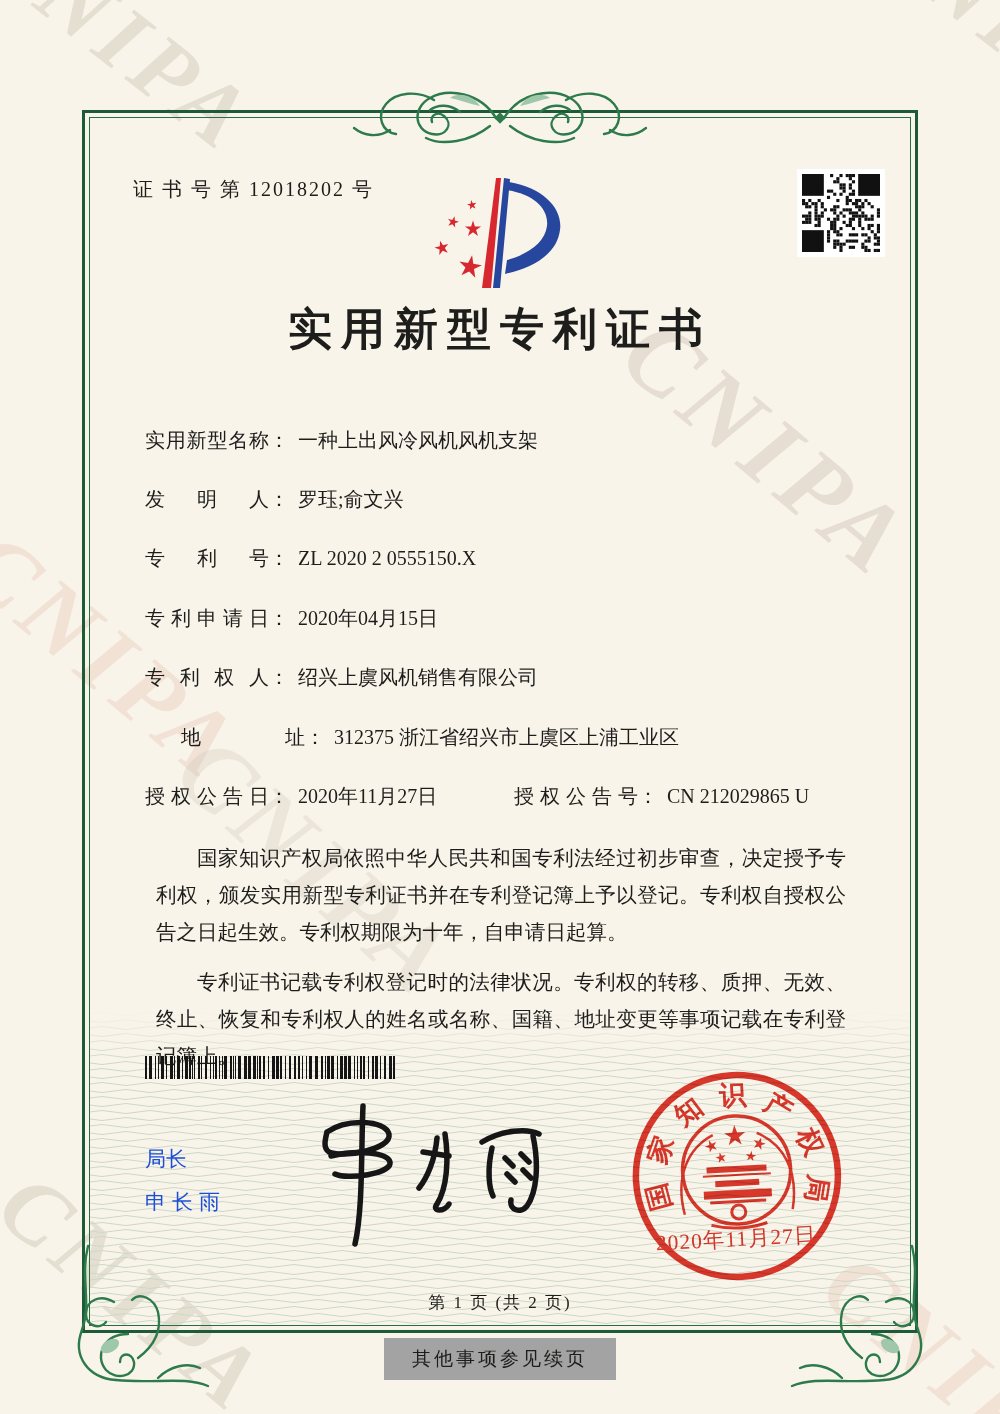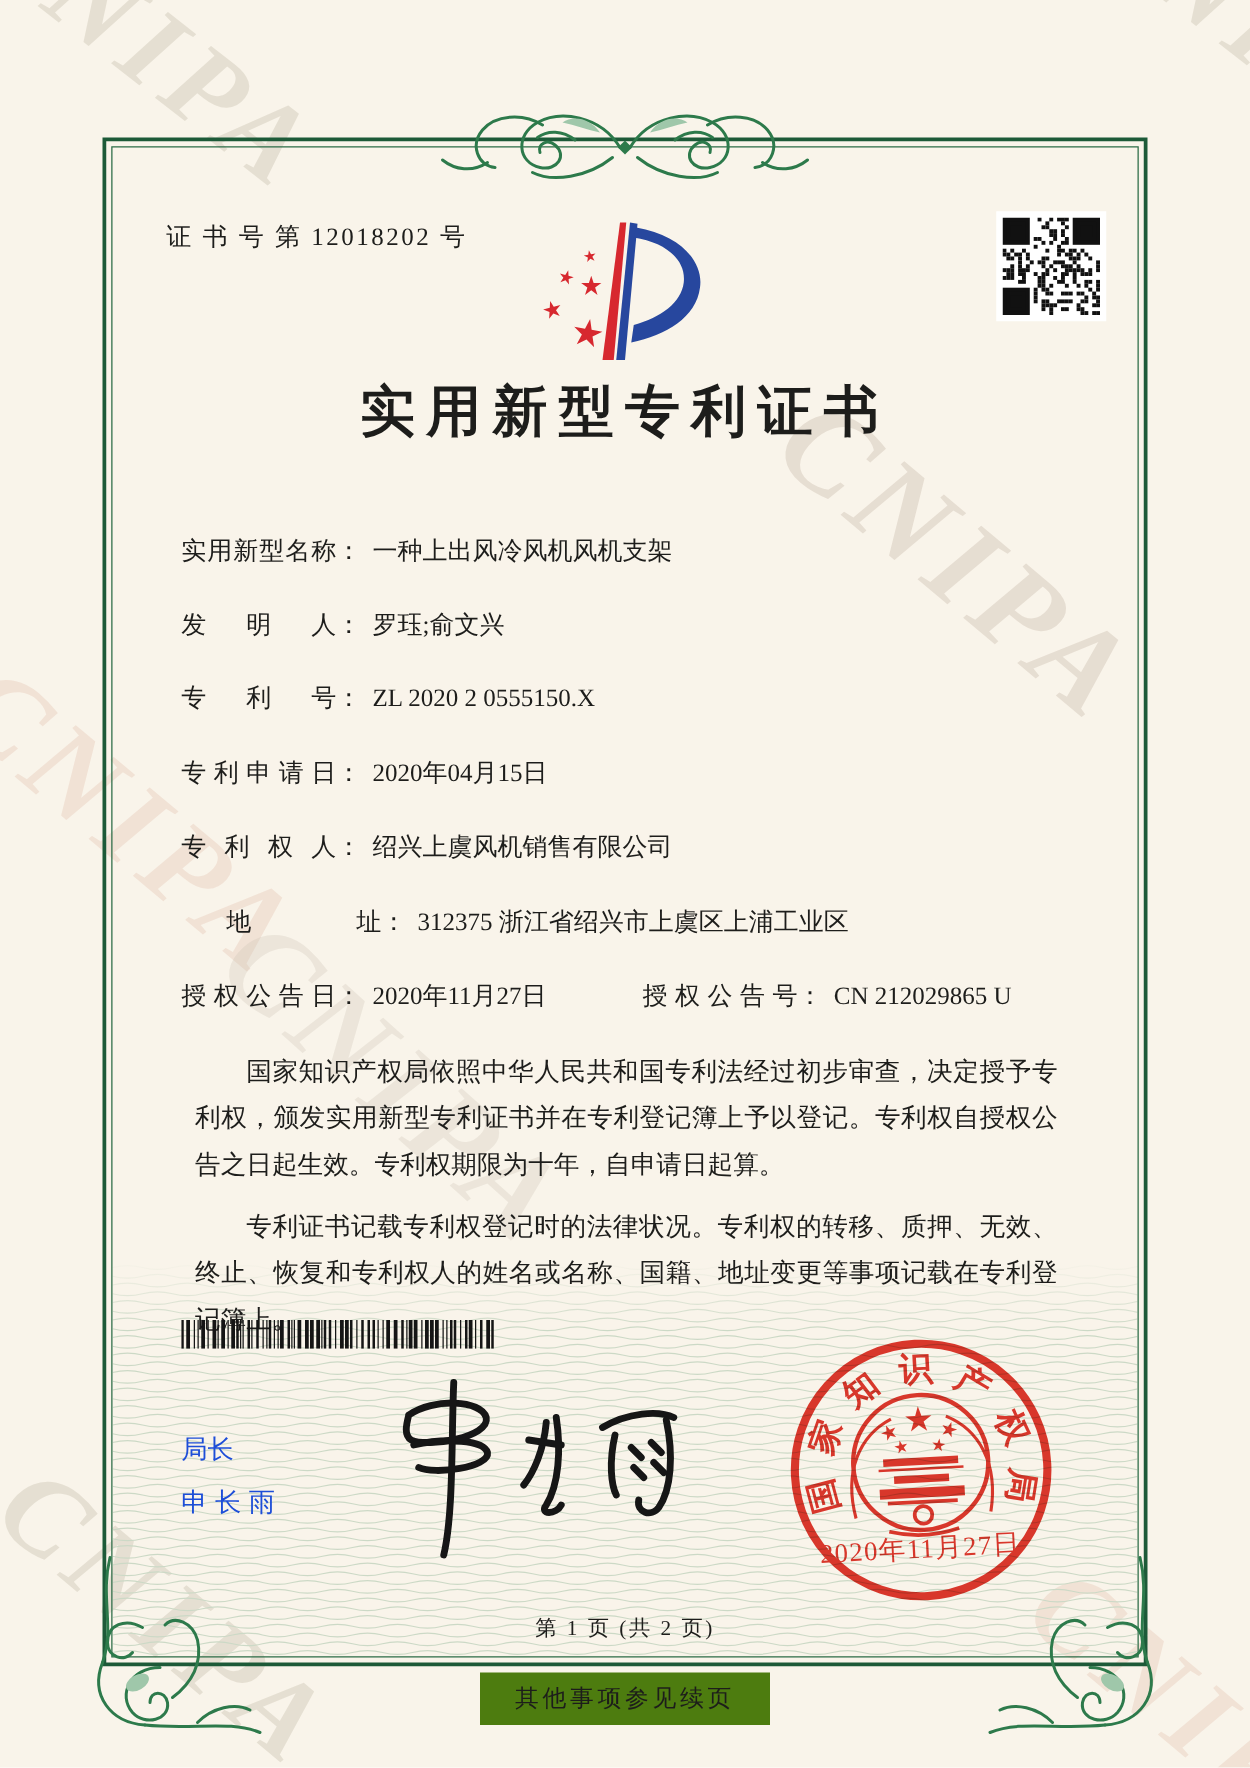--- a/index.html
+++ b/index.html
@@ -52,21 +52,21 @@
   .body-text p{margin:13px; text-indent:2em;}
   .barcode{position:absolute; left:145px; top:1056px; z-index:5;}
   .barcode rect{fill:#151515;}
   .sig-label{position:absolute; left:145px; z-index:5; font-size:21px; font-family:"Liberation Sans","DejaVu Sans",sans-serif; color:#1d4ed8;text-align:center;}
   .signature{position:absolute; left:287px; top:1100px; z-index:6;}
   .signature path{stroke:#161616; stroke-width:5.5; fill:none; stroke-linecap:round; stroke-linejoin:round;}
   .seal{position:absolute; left:605px; top:1052px; z-index:6; opacity:0.93; mix-blend-mode:multiply;}
   .pageno{position:absolute; left:0; top:1291px; width:100%; text-align:center; font-size:17px; letter-spacing:2px; z-index:5;}
   .footnote{
     position:absolute; left:50%; transform:translateX(-50%); top:1338px;
-    background:#4d7c0f; padding:8px 28px; font-size:19px; letter-spacing:3px; z-index:5;
+    background:#a3a3a3; padding:8px 28px; font-size:19px; letter-spacing:3px; z-index:5;
   }
   .qr{position:absolute; left:797px; top:169px; width:88px; height:88px; background:#fff; z-index:5;}
   .qr svg{position:absolute; left:5px; top:5px;}
   .qr rect{fill:#111;}
   .logo{position:absolute; left:425px; top:168px; z-index:5;}
 </style>
 </head>
 <body>
 
 <div class="page">

